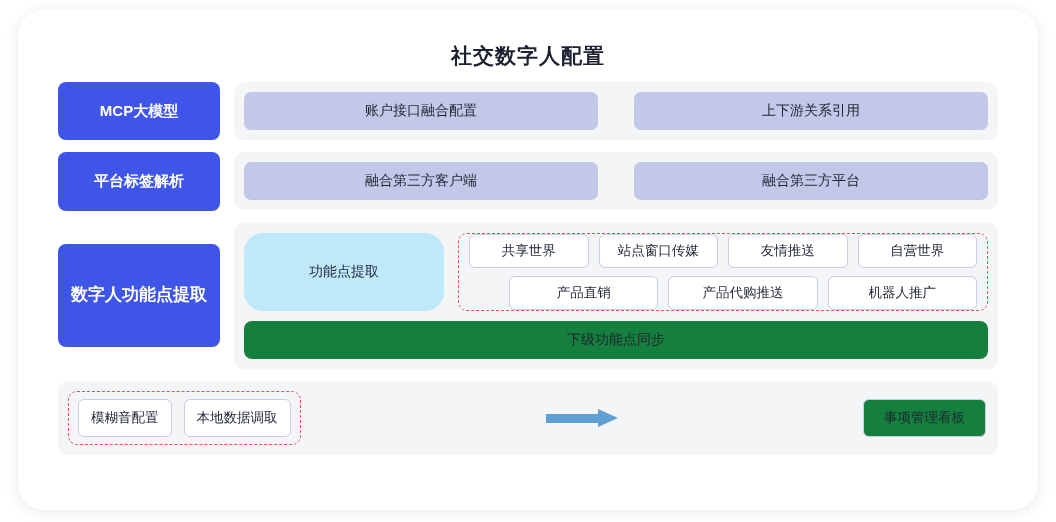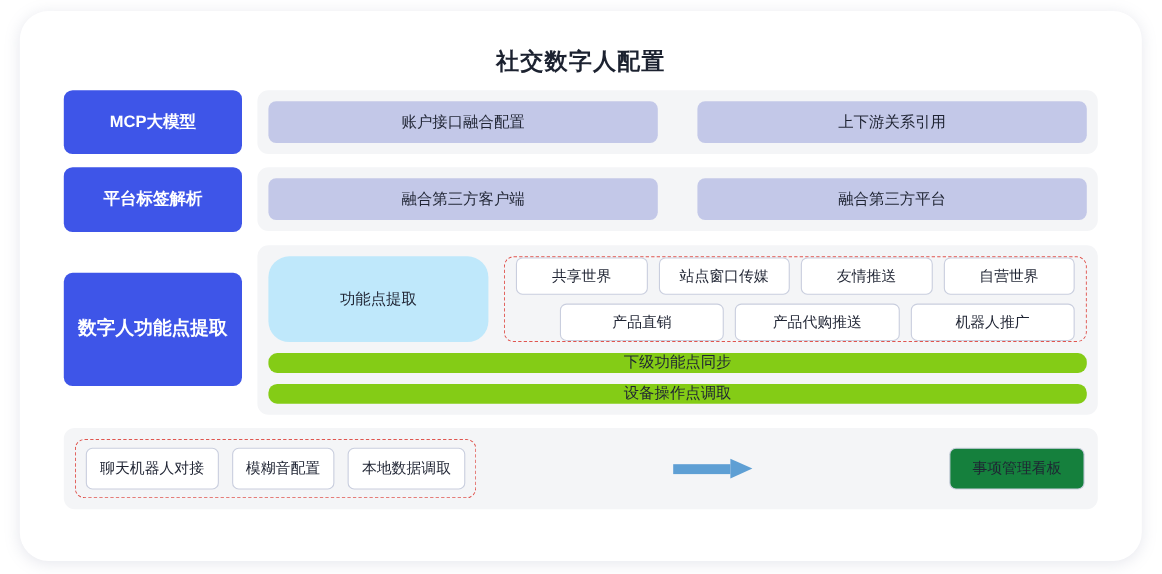--- a/index.html
+++ b/index.html
@@ -122,26 +122,26 @@
     flex: 1;
     background: #ffffff;
     border: 1px solid #c9cede;
     border-radius: 6px;
     text-align: center;
     font-size: 13.5px;
     color: #1f2433;
     padding: 7px 2px;
   }
   .wide-bar {
-    background: #84cc16;
+    background: #15803d;
     border-radius: 8px;
     text-align: center;
     font-size: 14px;
     color: #1f2433;
-    padding: 0 4px;
+    padding: 10px 4px;
     margin-top: 10px;
   }
   
   .sec4-body {
     display: flex;
     align-items: center;
   }
   .sec4-dashed {
     border: 1.5px dashed #e0554f;
     border-radius: 9px;
@@ -242,29 +242,27 @@
               <div class="tag">自营世界</div>
             </div>
             <div class="tag-row">
               <div class="tag">产品直销</div>
               <div class="tag">产品代购推送</div>
               <div class="tag">机器人推广</div>
             </div>
           </div>
         </div>
         <div class="wide-bar">下级功能点同步</div>
-        <div class="wide-bar">设备操作点调取</div>
       </div>
     </div>
 
     <div class="row">
       <div class="row-body">
         <div class="sec4-body">
           <div class="sec4-dashed">
-            <div class="white-tag">聊天机器人对接</div>
             <div class="white-tag">模糊音配置</div>
             <div class="white-tag">本地数据调取</div>
           </div>
           <div class="arrow-wrap">
             <div class="arrow">
               <div class="shaft"></div>
               <div class="head"></div>
             </div>
           </div>
           <div class="end-tag">事项管理看板</div>

